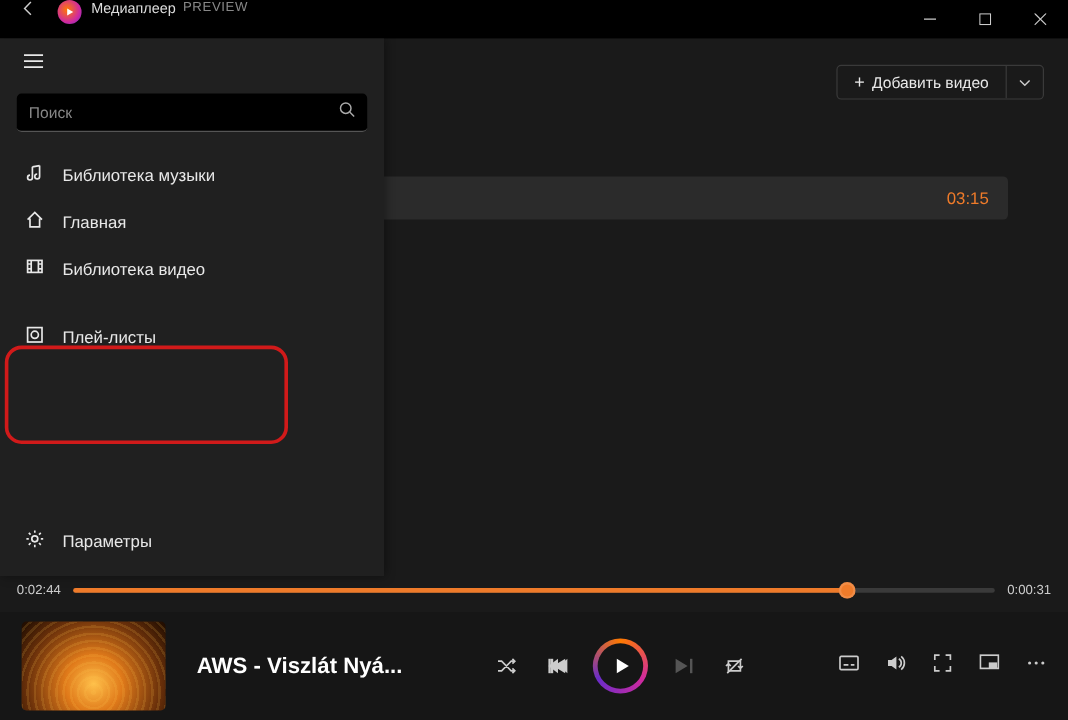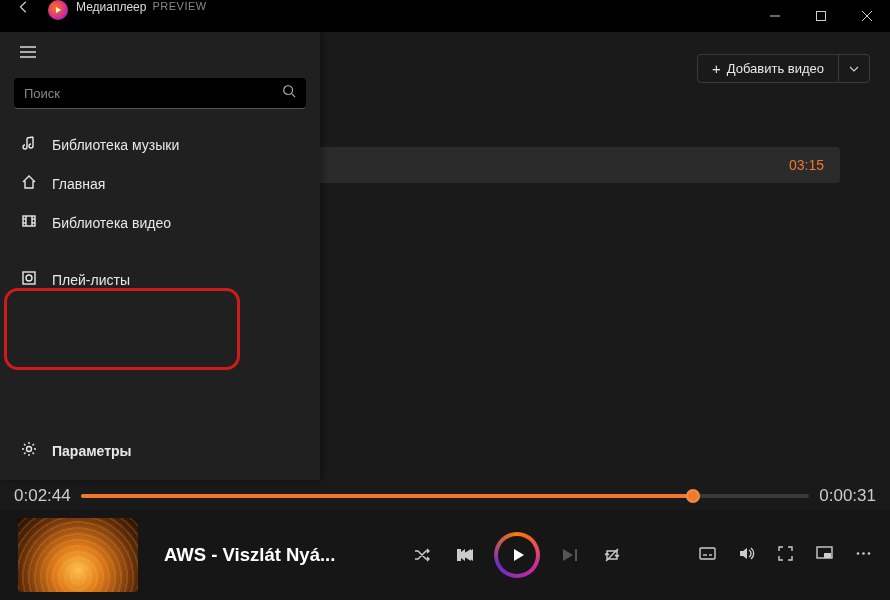--- a/index.html
+++ b/index.html
@@ -42,26 +42,26 @@
   .search input::placeholder { color: #888; }
   .search .sicon { color: #aaa; }
   
   .nav { flex: 1; padding-top: 4px; }
   .nav-item { display: flex; align-items: center; gap: 14px; padding: 10px 16px 10px 20px; font-size: 14px; color: #e8e8e8; position: relative; }
   .nav-item.active { background: #2b2b2b; }
   .nav-item.active::before { content: ""; position: absolute; left: 0; top: 10px; bottom: 10px; width: 3px; background: #ef7b2a; border-radius: 2px; }
   .nav-item .nicon { width: 18px; text-align: center; color: #e8e8e8; }
   .nav-item .nicon svg { width: 16px; height: 16px; stroke: #e8e8e8; stroke-width: 1.4; fill: none; }
   .nav-sep { height: 18px; }
-  .nav-footer { padding-bottom: 10px; font-weight: bold; }
+  .nav-footer { padding-bottom: 10px; }
   
   .redbox { position: absolute; left: 4px; top: 256px; width: 236px; height: 82px; border: 3px solid #d11a1a; border-radius: 14px; pointer-events: none; }
   
   
-  .progress { position: absolute; left: 14px; right: 14px; top: 486px; display: flex; align-items: center; gap: 10px; font-size: 17px; color: #ccc; }
+  .progress { position: absolute; left: 14px; right: 14px; top: 486px; display: flex; align-items: center; gap: 10px; font-size: 11px; color: #ccc; }
   .progress .bar { flex: 1; height: 4px; background: #3a3a3a; border-radius: 2px; position: relative; }
   .progress .fill { position: absolute; left: 0; top: 0; bottom: 0; width: 84%; background: #ef7b2a; border-radius: 2px; }
   .progress .knob { position: absolute; left: 84%; top: 50%; width: 14px; height: 14px; background: #ef7b2a; border-radius: 50%; transform: translate(-50%, -50%); border: 2px solid #fff2; }
   
   
   .player { position: absolute; left: 0; right: 0; bottom: 0; height: 90px; background: #161616; display: flex; align-items: center; padding: 0 18px; gap: 26px; }
   .thumb { width: 120px; height: 74px; border-radius: 4px; background: radial-gradient(circle at 50% 70%, #ffc04a 0%, #e07a1a 30%, #6a300a 70%, #1a0a00 100%); position: relative; overflow: hidden; }
   .thumb::after { content: ""; position: absolute; inset: 0; background: repeating-radial-gradient(circle at 50% 80%, rgba(255,200,80,0.15) 0 2px, transparent 2px 6px); }
   .nowplaying { font-size: 18.5px; font-weight: 600; color: #fff; white-space: nowrap; max-width: 190px; overflow: hidden; }
   

